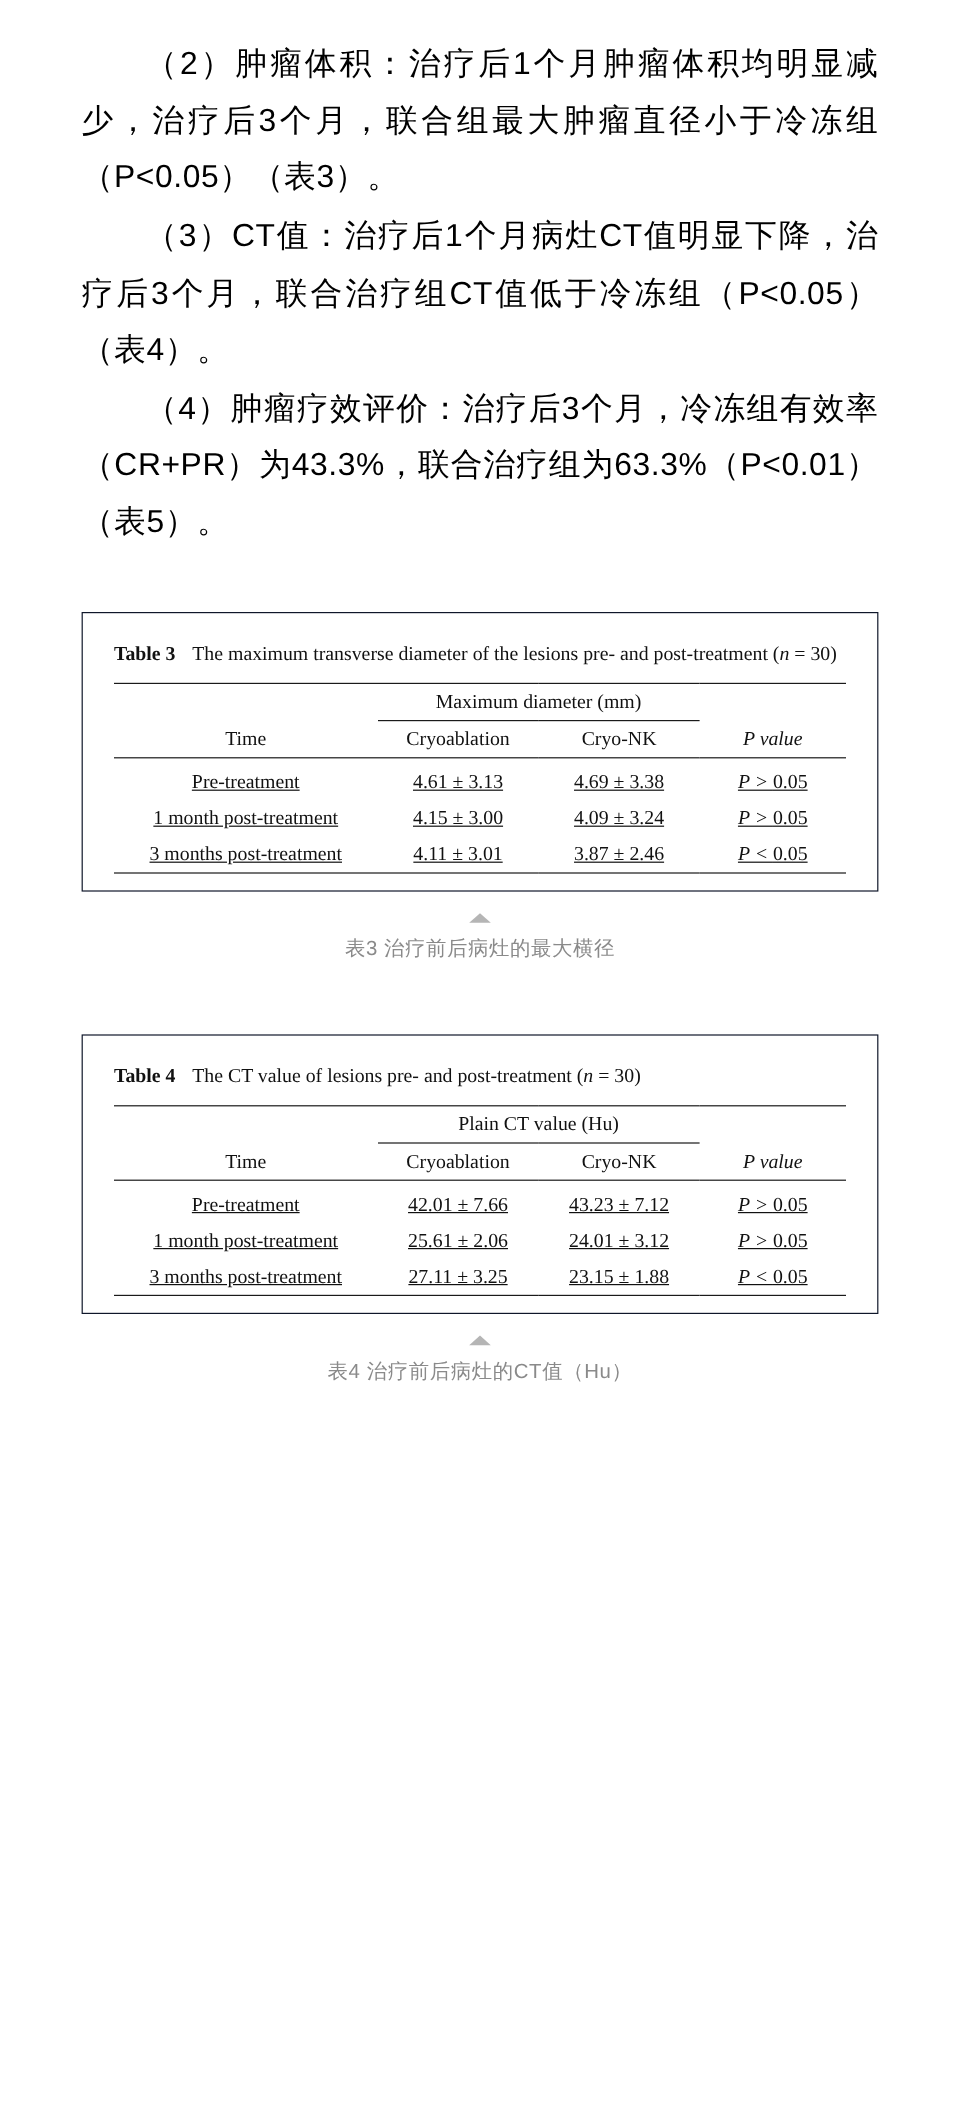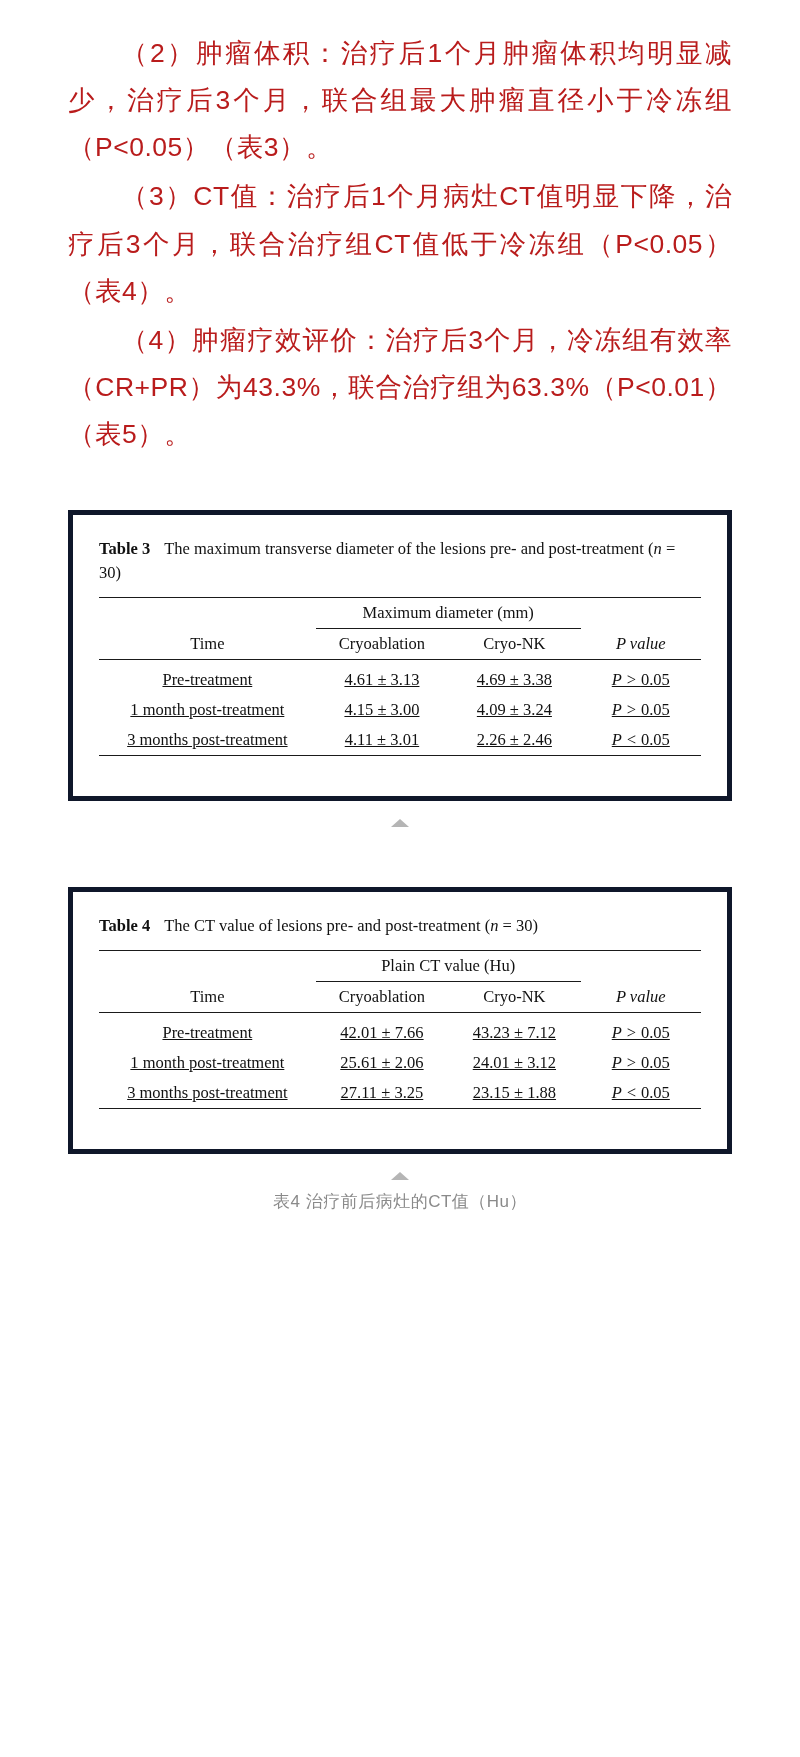--- a/index.html
+++ b/index.html
@@ -18,33 +18,33 @@
     box-sizing: border-box;
     padding: 30px 68px 40px 68px;
     background: #ffffff;
   }
   .para {
     font-size: 26.5px;
     line-height: 1.78;
     letter-spacing: 0.5px;
     text-indent: 2em;
     margin: 0 0 2px 0;
-    color: #b91c1c;
+    color: #000000;
     text-align: justify;
   }
   .figure {
     margin-top: 52px;
   }
   .figure.second {
     margin-top: 60px;
   }
   .table-card {
-    border: 5px solid #0f172a;
+    border: 1px solid #0f172a;
     background: #ffffff;
-    padding: 22px 26px 40px 26px;
+    padding: 22px 26px 14px 26px;
     box-sizing: border-box;
   }
   .tbl-title {
     font-family: "Liberation Serif", serif;
     font-size: 16.5px;
     line-height: 1.45;
     color: #111111;
     margin-bottom: 12px;
   }
   .tbl-title .lbl {
@@ -151,28 +151,29 @@
         </tr>
         <tr class="body-row">
           <td>1 month post-treatment</td>
           <td>4.15 ± 3.00</td>
           <td>4.09 ± 3.24</td>
           <td class="pval"><span>P &gt; </span><span class="num">0.05</span></td>
         </tr>
         <tr class="body-row rule-bottom">
           <td>3 months post-treatment</td>
           <td>4.11 ± 3.01</td>
-          <td>2.26 ± 2.46</td>
+          <td>3.87 ± 2.46</td>
           <td class="pval"><span>P &lt; </span><span class="num">0.05</span></td>
         </tr>
       </tbody>
         </table>
     </div>
     <div class="caption-wrap">
       <span class="caret"></span>
+      <div class="caption">表3 治疗前后病灶的最大横径</div>
     </div>
   </div>
 
   <div class="figure second">
     <div class="table-card">
       <div class="tbl-title">
         <span class="lbl">Table 4</span><span>The CT value of lesions pre- and post-treatment (</span><span class="ital">n</span><span> = 30)</span>
       </div>
       <table class="data">
         <tbody>

